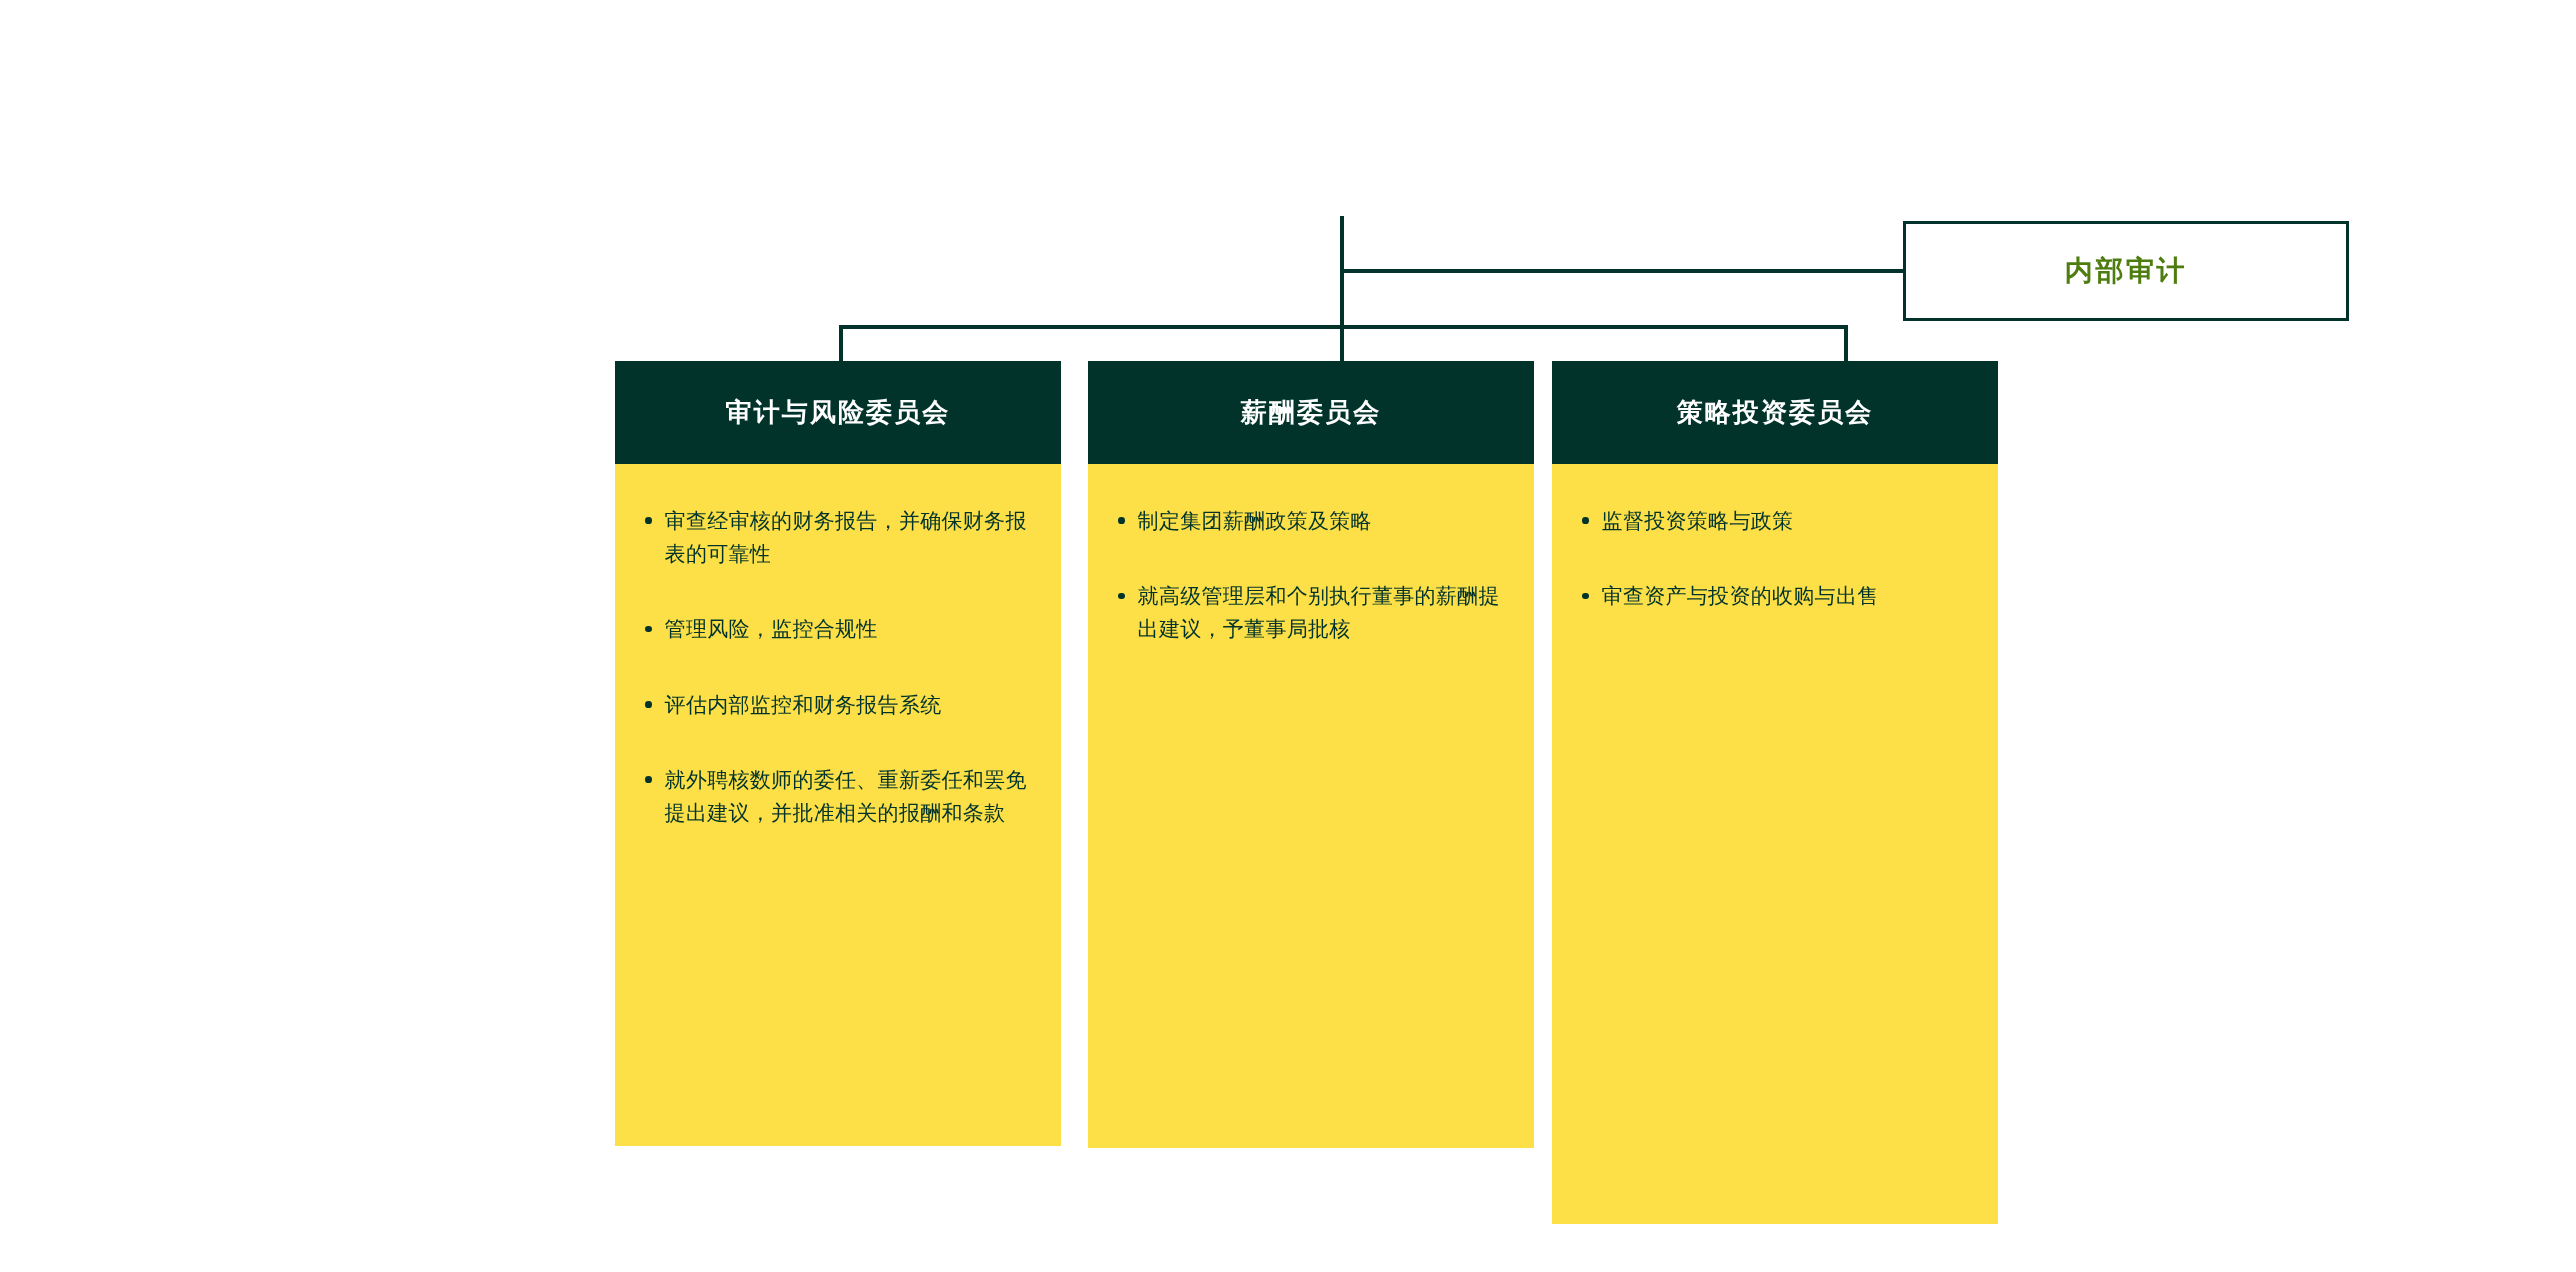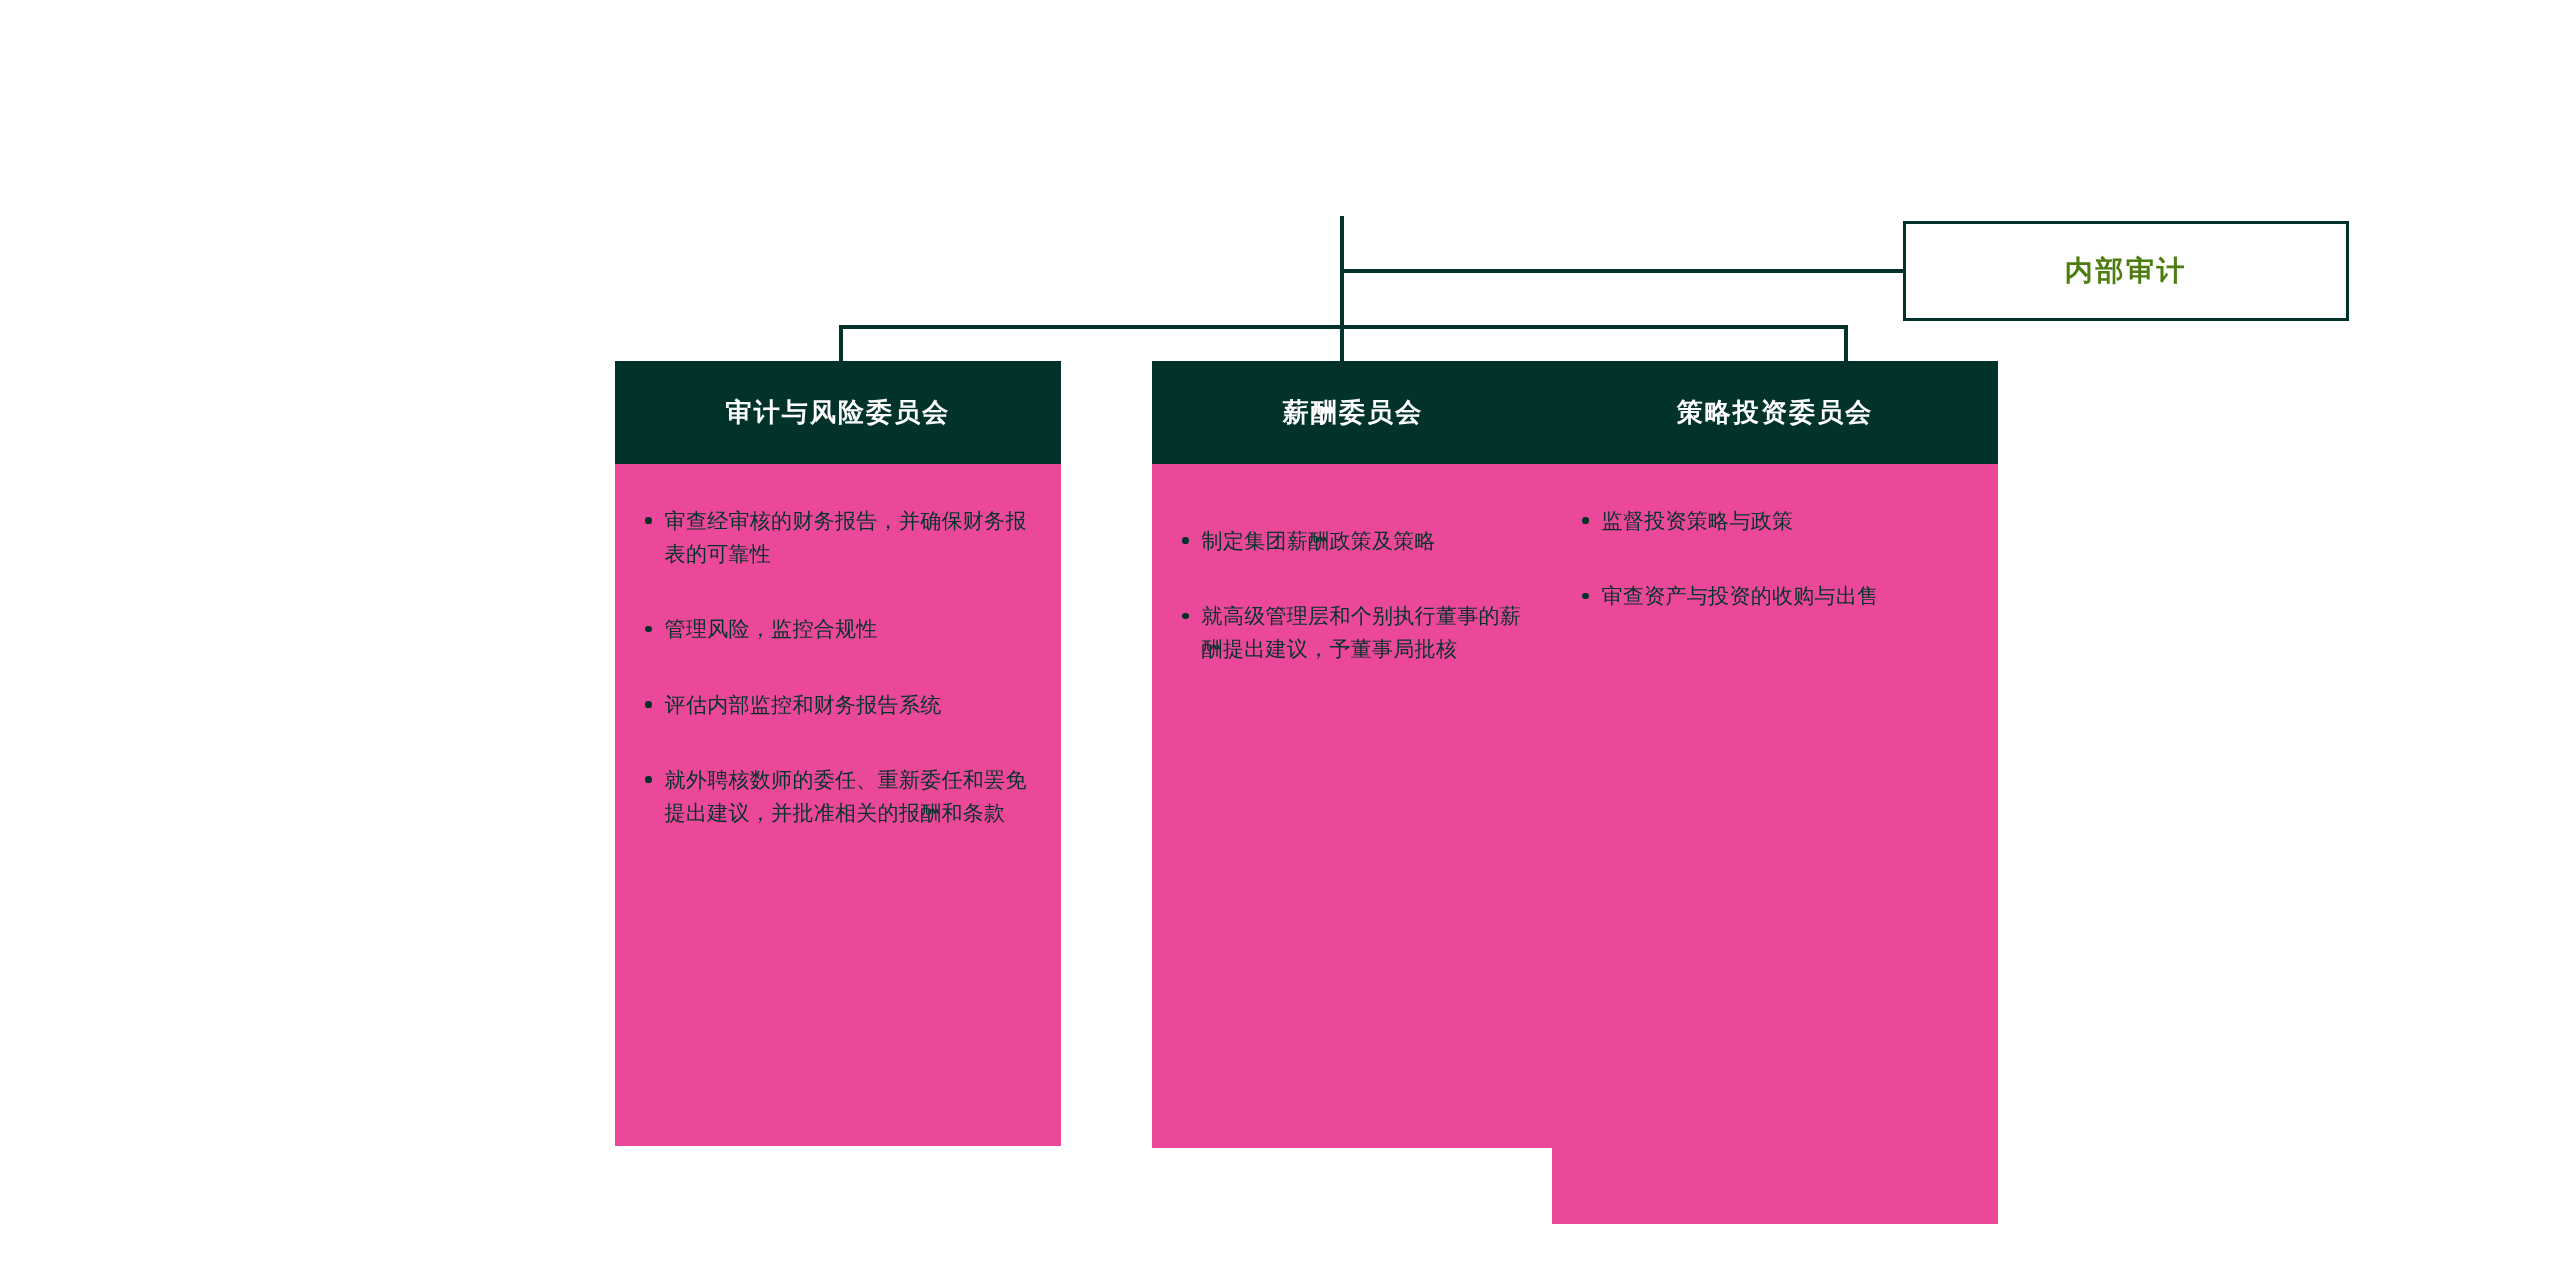--- a/index.html
+++ b/index.html
@@ -63,21 +63,21 @@
     font-size: 28px;
     font-weight: bold;
     letter-spacing: 2.6px;
     line-height: 1.2;
   }
 
   
   .card {
     position: absolute;
     top: 361px;
-    background: #ec4899;
+    background: #fde047;
     display: flex;
     flex-direction: column;
   }
   .card-header {
     height: 103px;
     background: #02332B;
     display: flex;
     align-items: center;
     justify-content: center;
     flex: 0 0 auto;
@@ -117,21 +117,21 @@
     left: 1px;
     top: 13.4px;
     width: 6.7px;
     height: 6.7px;
     border-radius: 50%;
     background: #02332B;
   }
 
   
   #card-audit-risk { left: 615px; width: 446px; height: 785px; }
-  #card-remuneration { left: 1152px; width: 402px; height: 787px; gap: 20px; }
+  #card-remuneration { left: 1088px; width: 446px; height: 787px; }
   #card-strategic-investment { left: 1552px; width: 446px; height: 863px; }
 </style>
 </head>
 <body>
 
 <div id="chart-root">
 
 
   <div class="conn" style="left:1340px; top:216px; width:3.6px; height:112px;"></div>
 

